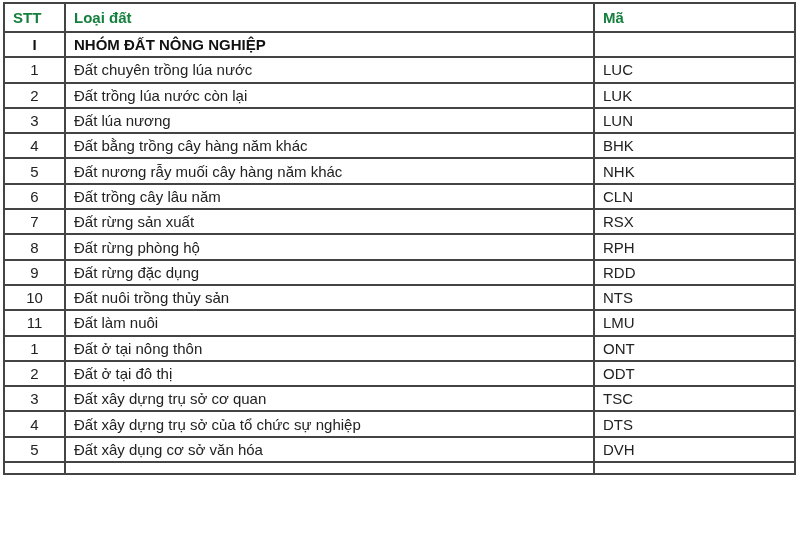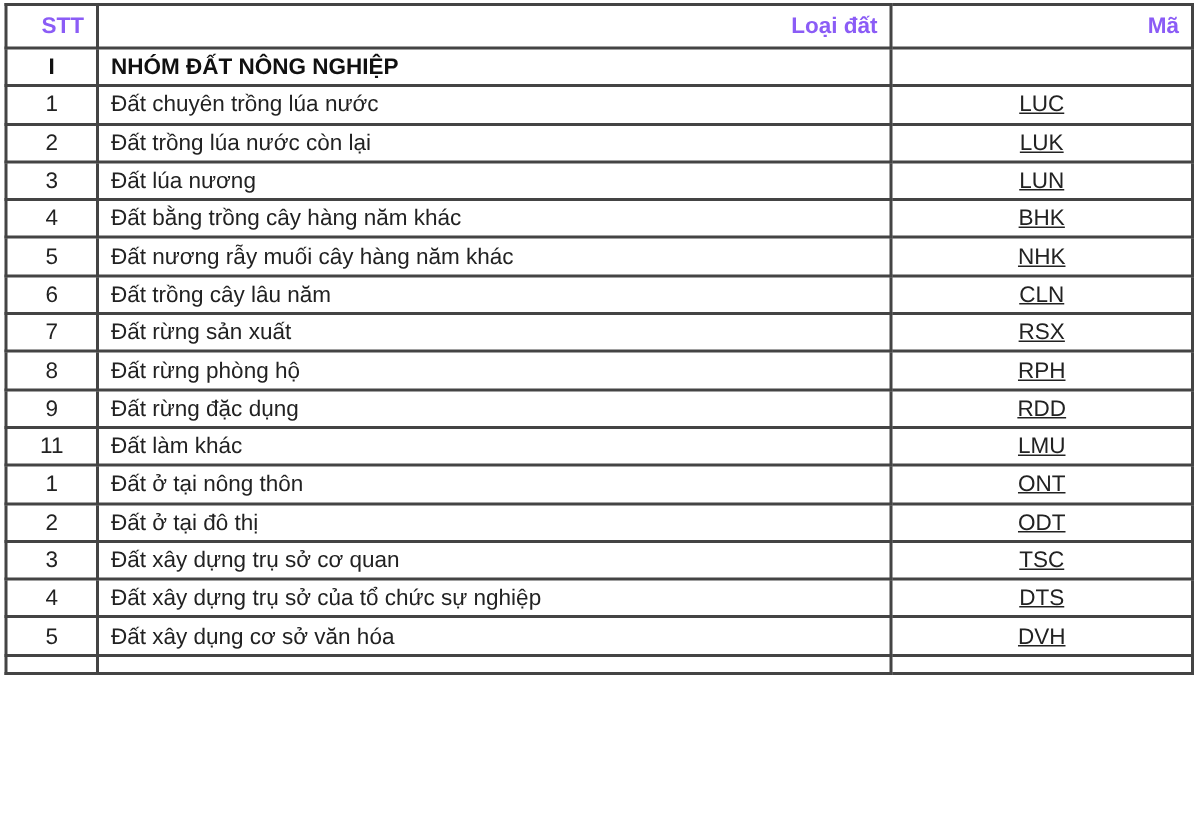--- a/index.html
+++ b/index.html
@@ -31,25 +31,25 @@
       border: 2px solid #444444;
       padding: 0 8px;
       height: 23.3px;
       line-height: 23px;
       white-space: nowrap;
       overflow: hidden;
     }
     thead th {
       height: 27px;
       font-weight: bold;
-      text-align: right;
-      color: #8b5cf6;
+      text-align: left;
+      color: #15803d;
     }
     td.stt { text-align: center; padding: 0; }
-    td.code { text-align: center; text-decoration: underline; }
+    td.code { text-align: left; }
     tr.group td { font-weight: bold; color: #111111; }
     tr.group td.stt { font-weight: bold; }
     tr.partial td { height: 10px; color: transparent; }
   </style>
 </head>
 <body>
 
 <div class="wrap">
   <table>
     <colgroup>
@@ -110,22 +110,27 @@
         <td class="stt">8</td>
         <td>Đất rừng phòng hộ</td>
         <td class="code">RPH</td>
       </tr>
       <tr>
         <td class="stt">9</td>
         <td>Đất rừng đặc dụng</td>
         <td class="code">RDD</td>
       </tr>
       <tr>
+        <td class="stt">10</td>
+        <td>Đất nuôi trồng thủy sản</td>
+        <td class="code">NTS</td>
+      </tr>
+      <tr>
         <td class="stt">11</td>
-        <td>Đất làm khác</td>
+        <td>Đất làm nuôi</td>
         <td class="code">LMU</td>
       </tr>
 
       <tr>
         <td class="stt">1</td>
         <td>Đất ở tại nông thôn</td>
         <td class="code">ONT</td>
       </tr>
       <tr>
         <td class="stt">2</td>

